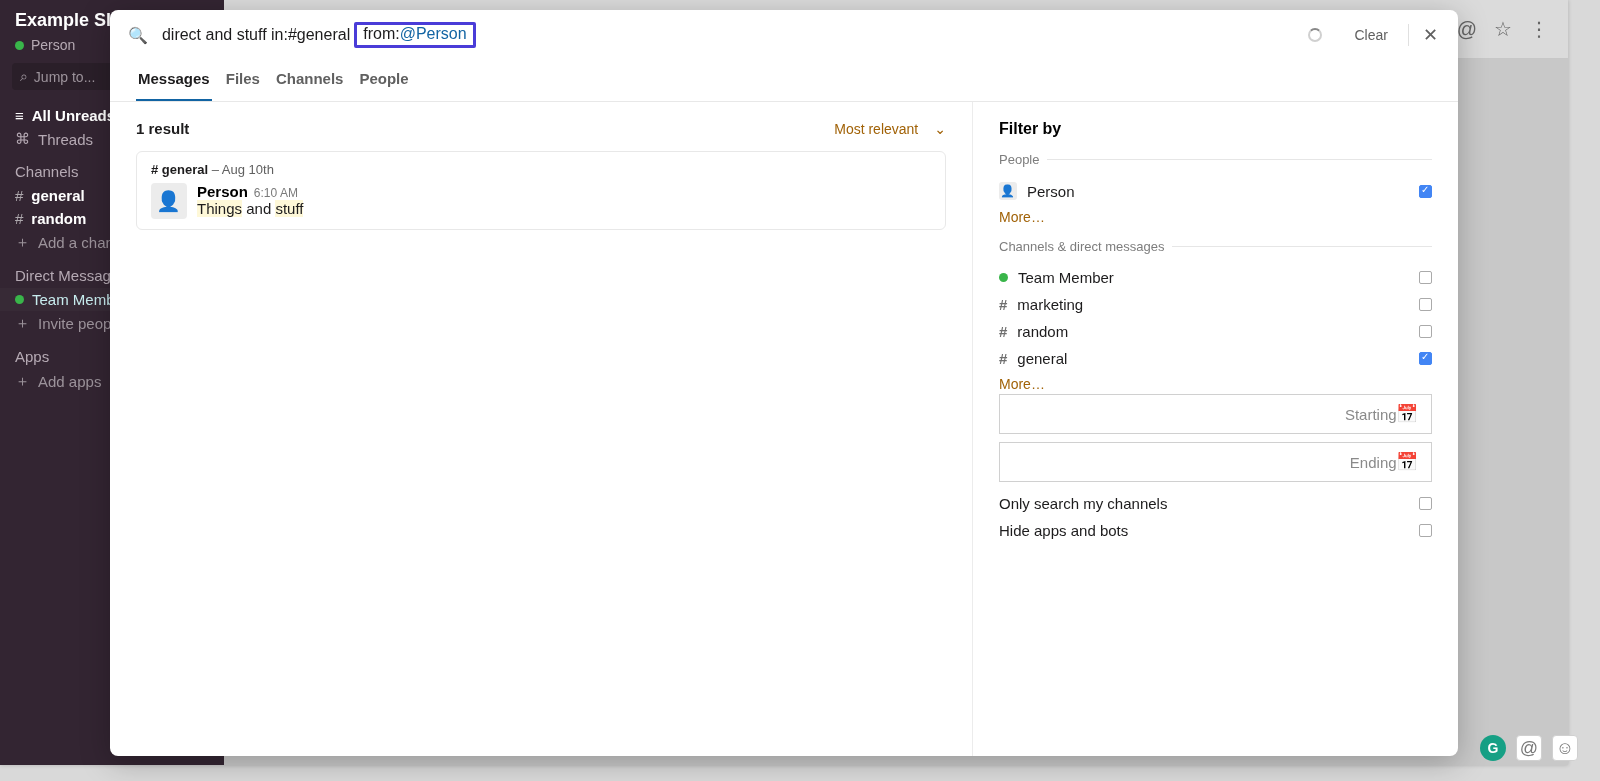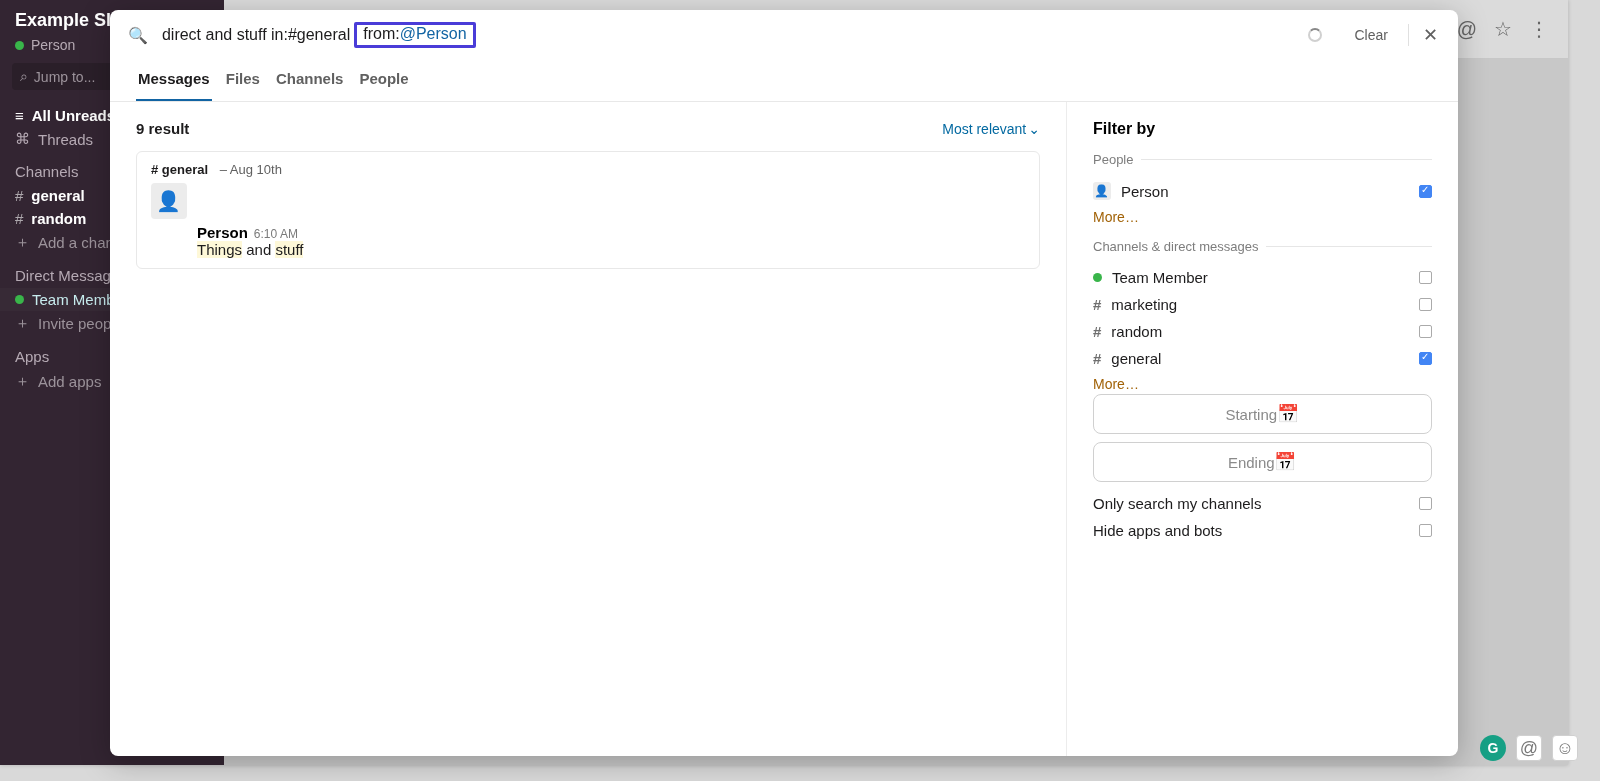--- a/index.html
+++ b/index.html
@@ -36,45 +36,45 @@
   .spinner { width:14px; height:14px; border:2px solid #d0d0d0; border-top-color:#888; border-radius:50%; margin-right:18px;}
   .clear { color:#606060; font-size:14px; padding:0 14px; cursor:pointer;}
   .vline { width:1px; height:22px; background:#e0e0e0; margin:0 6px;}
   .closex { font-size:18px; color:#606060; padding:0 8px; cursor:pointer;}
   .tabs { display:flex; gap:12px; padding:0 26px; border-bottom:1px solid #e8e8e8; height:42px; align-items:flex-end;}
   .tab { font-size:15px; color:#606060; padding:0 2px 12px; cursor:pointer; border-bottom:2px solid transparent; font-weight:600;}
   .tab.active { color:#1d1c1d; border-bottom-color:#1264a3; font-weight:700;}
   .modal-body { flex:1; display:flex; overflow:hidden;}
   .results { flex:1; padding:18px 26px; }
   .results-head { display:flex; justify-content:space-between; align-items:center; font-size:15px; color:#1d1c1d; margin-bottom:14px;}
-  .sortbtn { color:#0369a1; font-size:14px; display:flex; align-items:center; gap:2px; cursor:pointer;}
+  .sortbtn { color:#a16207; font-size:14px; display:flex; align-items:center; gap:16px; cursor:pointer;}
   .card { border:1px solid #e8e8e8; border-radius:6px; padding:10px 14px; }
   .card-head { font-size:13px; color:#606060; margin-bottom:6px;}
-  .card-head b { color:#1d1c1d; font-weight:700; margin-right:8px;}
+  .card-head b { color:#1d1c1d; font-weight:700; }
   .msg { display:flex; gap:10px;}
   .avatar { width:36px; height:36px; border-radius:4px; background:#ececec; display:flex; align-items:center; justify-content:center; font-size:20px;}
-  .msg-meta { font-size:15px;margin-top:41px;}
+  .msg-meta { font-size:15px;}
   .msg-meta .name { font-weight:700; margin-right:6px;}
   .msg-meta .time { font-size:12px; color:#7a7a7a;}
   .msg-text { font-size:15px; color:#1d1c1d;}
   .hl { background:#fef8d8;}
   
-  .filters { width:392px; border-left:1px solid #ececec; padding:18px 26px 8px 26px; overflow:auto;}
+  .filters { width:486px; border-left:1px solid #ececec; padding:18px 26px 8px 26px; overflow:auto;}
   .filters h3 { font-size:16px; font-weight:700; margin-bottom:14px;}
   .fgroup-title { font-size:13px; color:#7d7d7d; display:flex; align-items:center; gap:8px; margin:12px 0 10px;}
   .fgroup-title::after { content:""; flex:1; height:1px; background:#e6e6e6;}
   .frow { display:flex; align-items:center; justify-content:space-between; font-size:15px; color:#1d1c1d; padding:5px 0;}
   .frow .left { display:flex; align-items:center; gap:10px;}
   .cb { width:13px; height:13px; border:1px solid #aaa; border-radius:2px; display:inline-block; position:relative; cursor:pointer;}
   .cb.checked { background:#4285f4; border-color:#4285f4;}
   .cb.checked::after { content:"✓"; color:#fff; font-size:10px; position:absolute; top:-2px; left:1px;}
   .more { color:#a16207; font-size:14px; padding:4px 0 2px; cursor:pointer;}
   .hashicon { color:#6f6f6f; font-weight:600;}
   .pav { width:18px; height:18px; border-radius:3px; background:#ececec; display:inline-flex; align-items:center; justify-content:center; font-size:12px;}
-  .date-field { border:1px solid #d0d0d0; border-radius:8px; height:40px; display:flex; align-items:center; justify-content:center; padding:0 12px; font-size:15px; color:#8a8a8a; margin-bottom:8px; cursor:pointer;}
+  .date-field { border:1px solid #d0d0d0; border-radius:0; height:40px; display:flex; align-items:center; justify-content:flex-end; padding:0 12px; font-size:15px; color:#8a8a8a; margin-bottom:8px; cursor:pointer;}
   .cal { font-size:18px; color:#6f6f6f;}
 </style>
 </head>
 <body>
 
 <div class="app">
 
   <div class="sidebar">
     <div class="ws-title">Example Sla</div>
     <div class="presence-row">
@@ -154,21 +154,21 @@
   </div>
   <div class="tabs">
     <div class="tab active">Messages</div>
     <div class="tab">Files</div>
     <div class="tab">Channels</div>
     <div class="tab">People</div>
   </div>
   <div class="modal-body">
     <div class="results">
       <div class="results-head">
-        <b>9 result</b>
+        <b>1 result</b>
         <span class="sortbtn">
             <span>Most relevant</span>
             <span>⌄</span>
           </span>
       </div>
       <div class="card">
         <div class="card-head">
           <b># general</b> – <span>Aug 10th</span>
         </div>
         <div class="msg">

